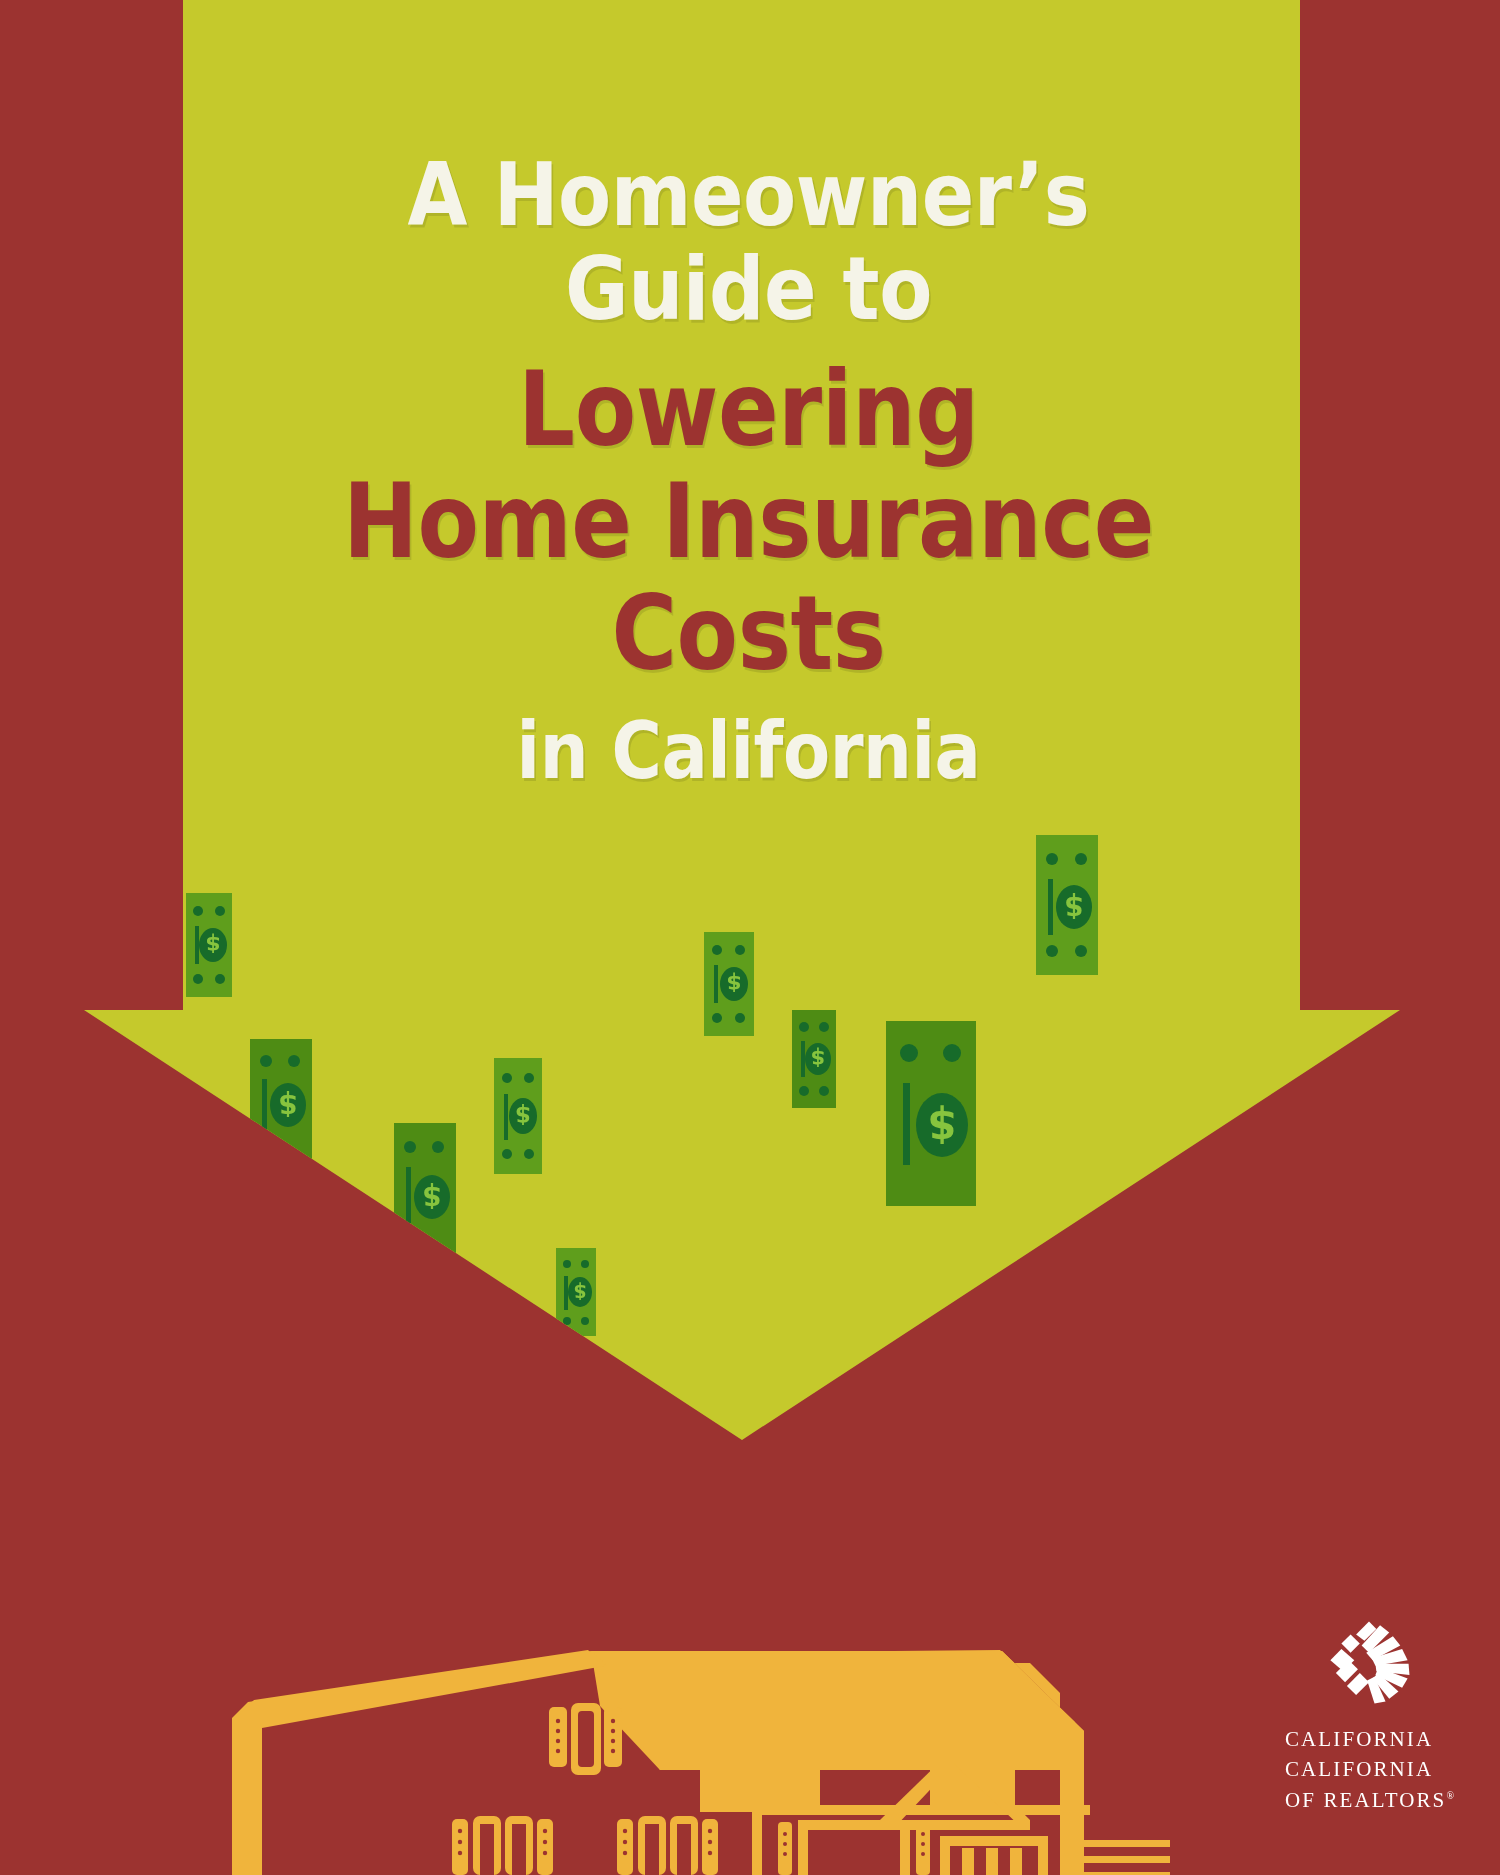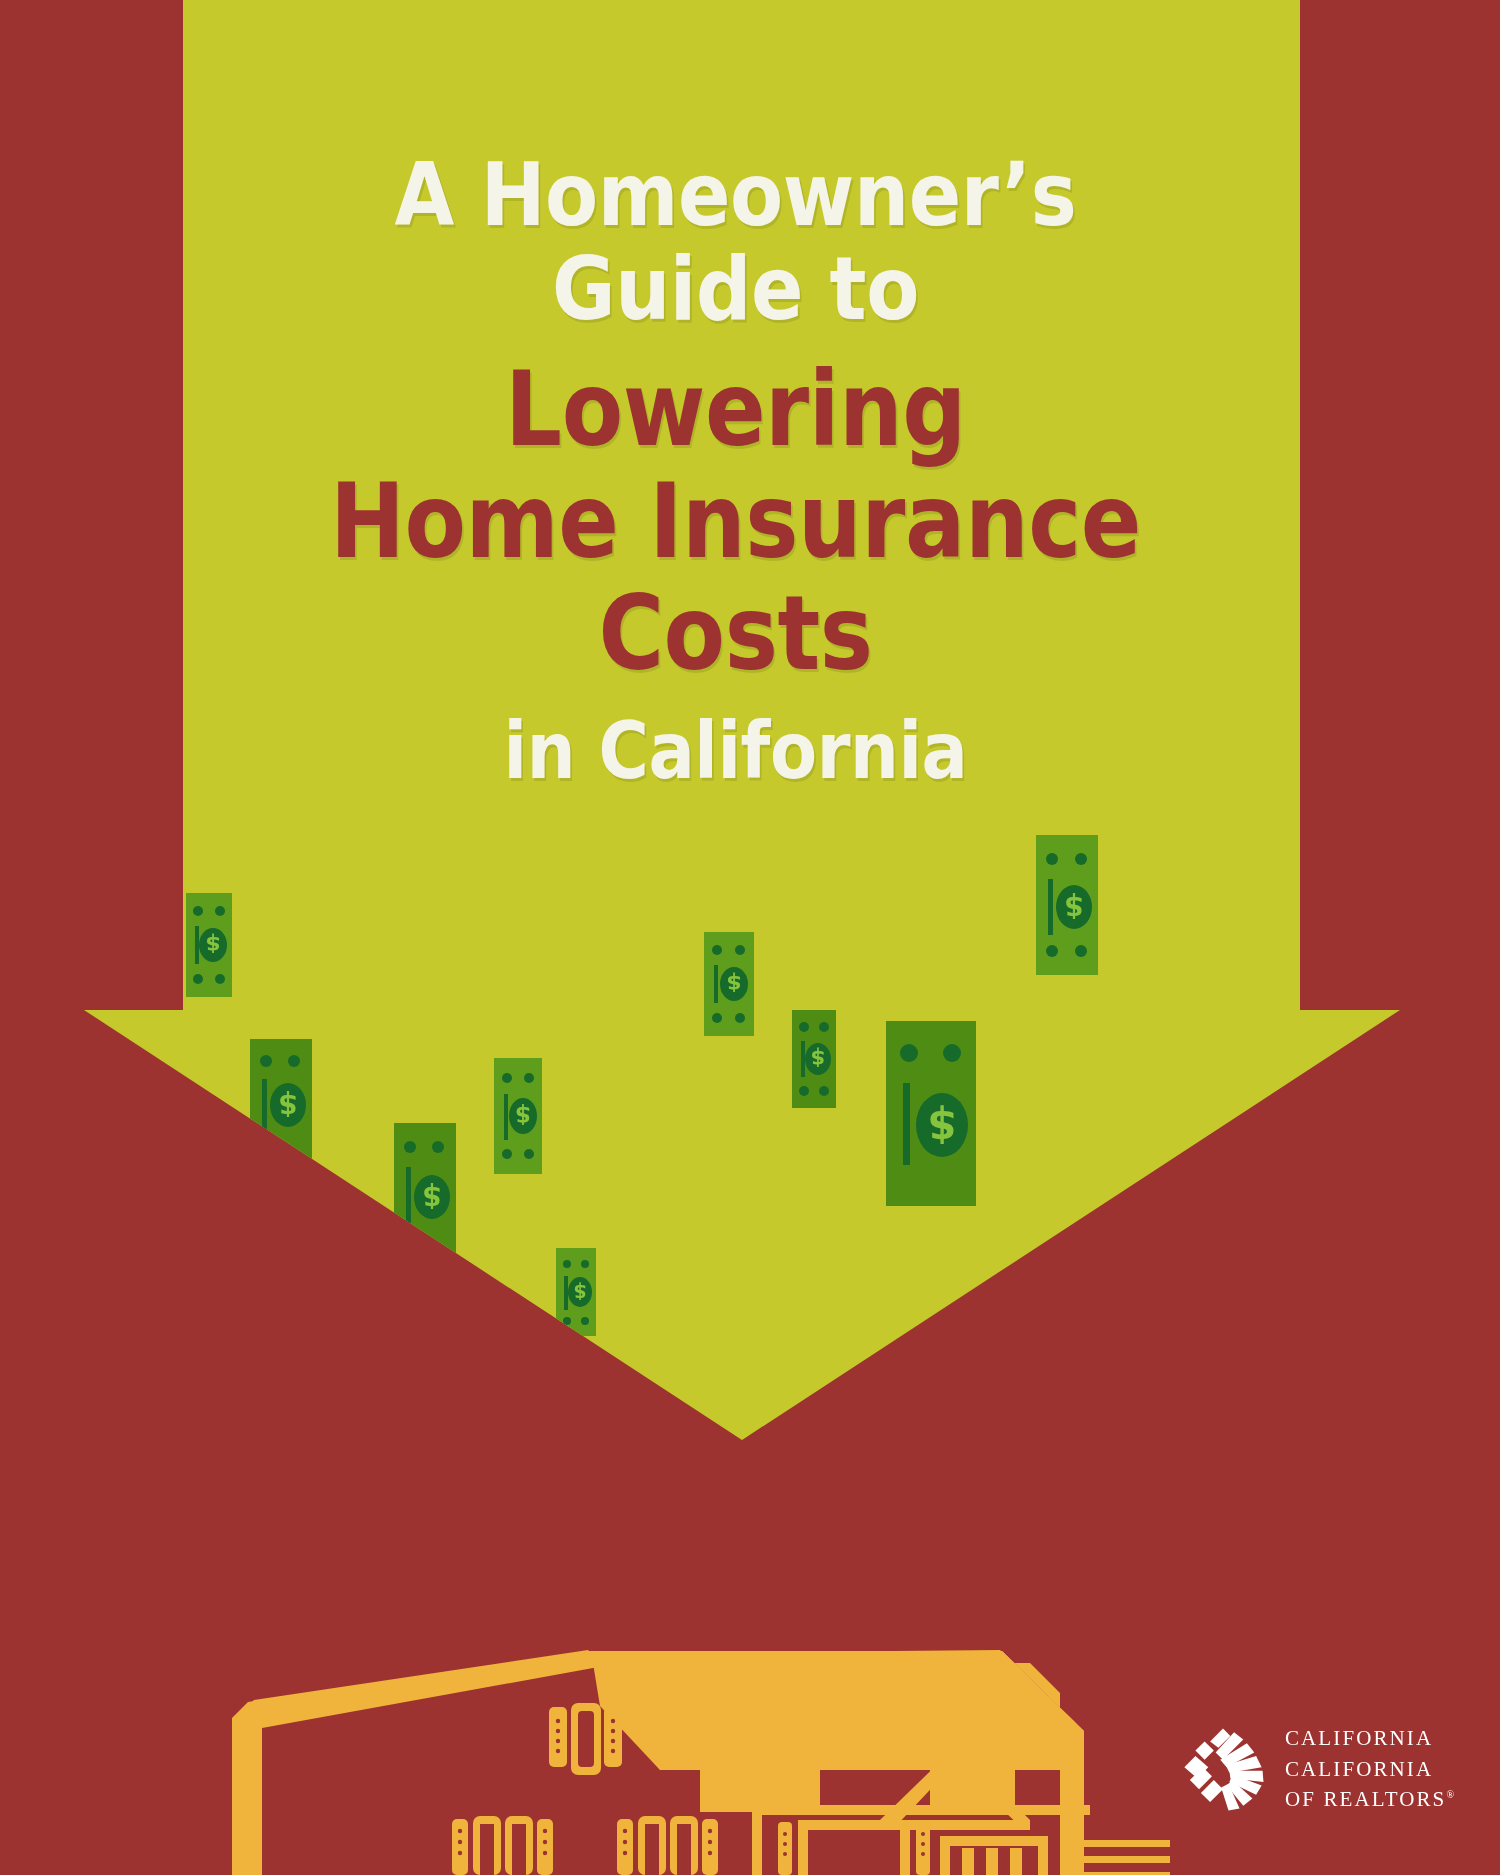--- a/index.html
+++ b/index.html
@@ -20,21 +20,21 @@
   #art {
     position: absolute;
     left: 0; top: 0;
     width: 1500px;
     height: 1875px;
   }
 
   
   #title-block {
     position: absolute;
-    left: 177px;
+    left: 190px;
     top: 150px;
     width: 1117px;
     text-align: center;
     z-index: 5;
   }
   .t-line {
     font-family: "DejaVu Sans", sans-serif;
     font-weight: bold;
     letter-spacing: -0.5px;
     line-height: 1.02;
@@ -54,20 +54,21 @@
 
   
   #logo {
     position: absolute;
     right: 46px;
     bottom: 60px;
     display: flex;
     align-items: center;
     gap: 16px;
     z-index: 6;
+    flex-direction: column;
   }
   #logo-mark { width: 92px; height: 92px; flex: none; }
   #logo-text {
     color: #ffffff;
     font-family: "Liberation Serif", serif;
     font-size: 21px;
     letter-spacing: 2.1px;
     line-height: 1.45;
     white-space: nowrap;
   }

